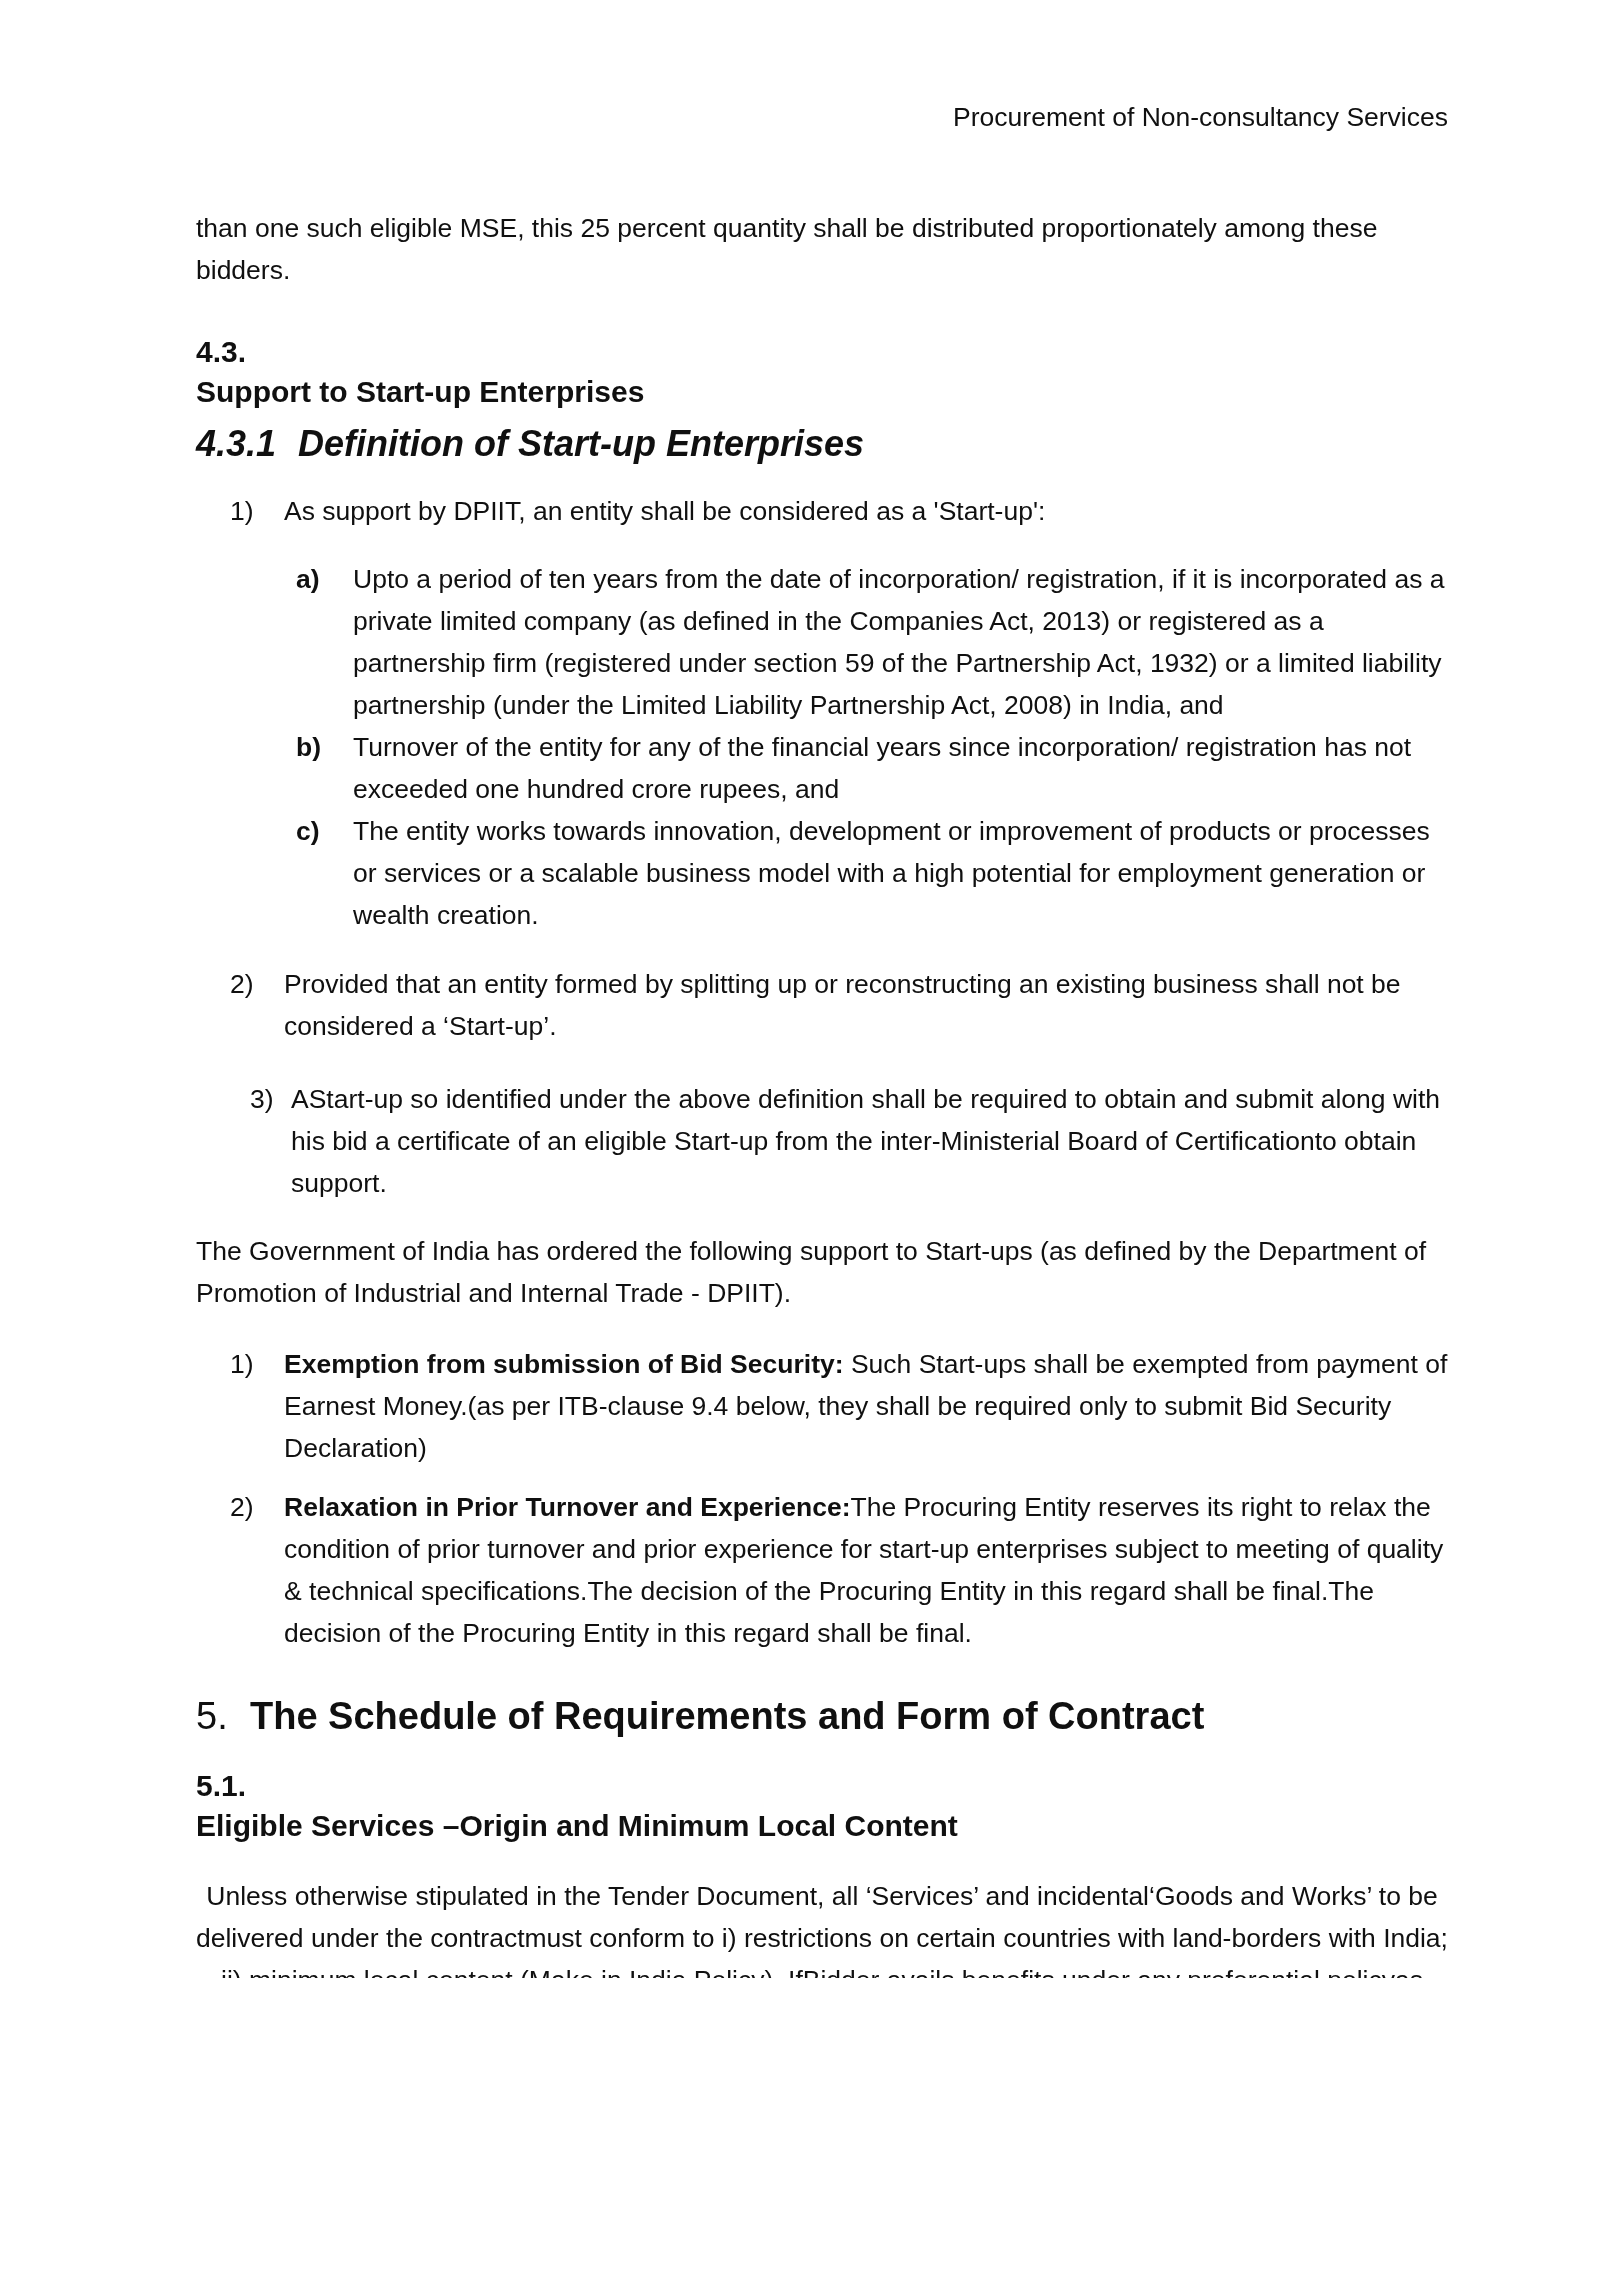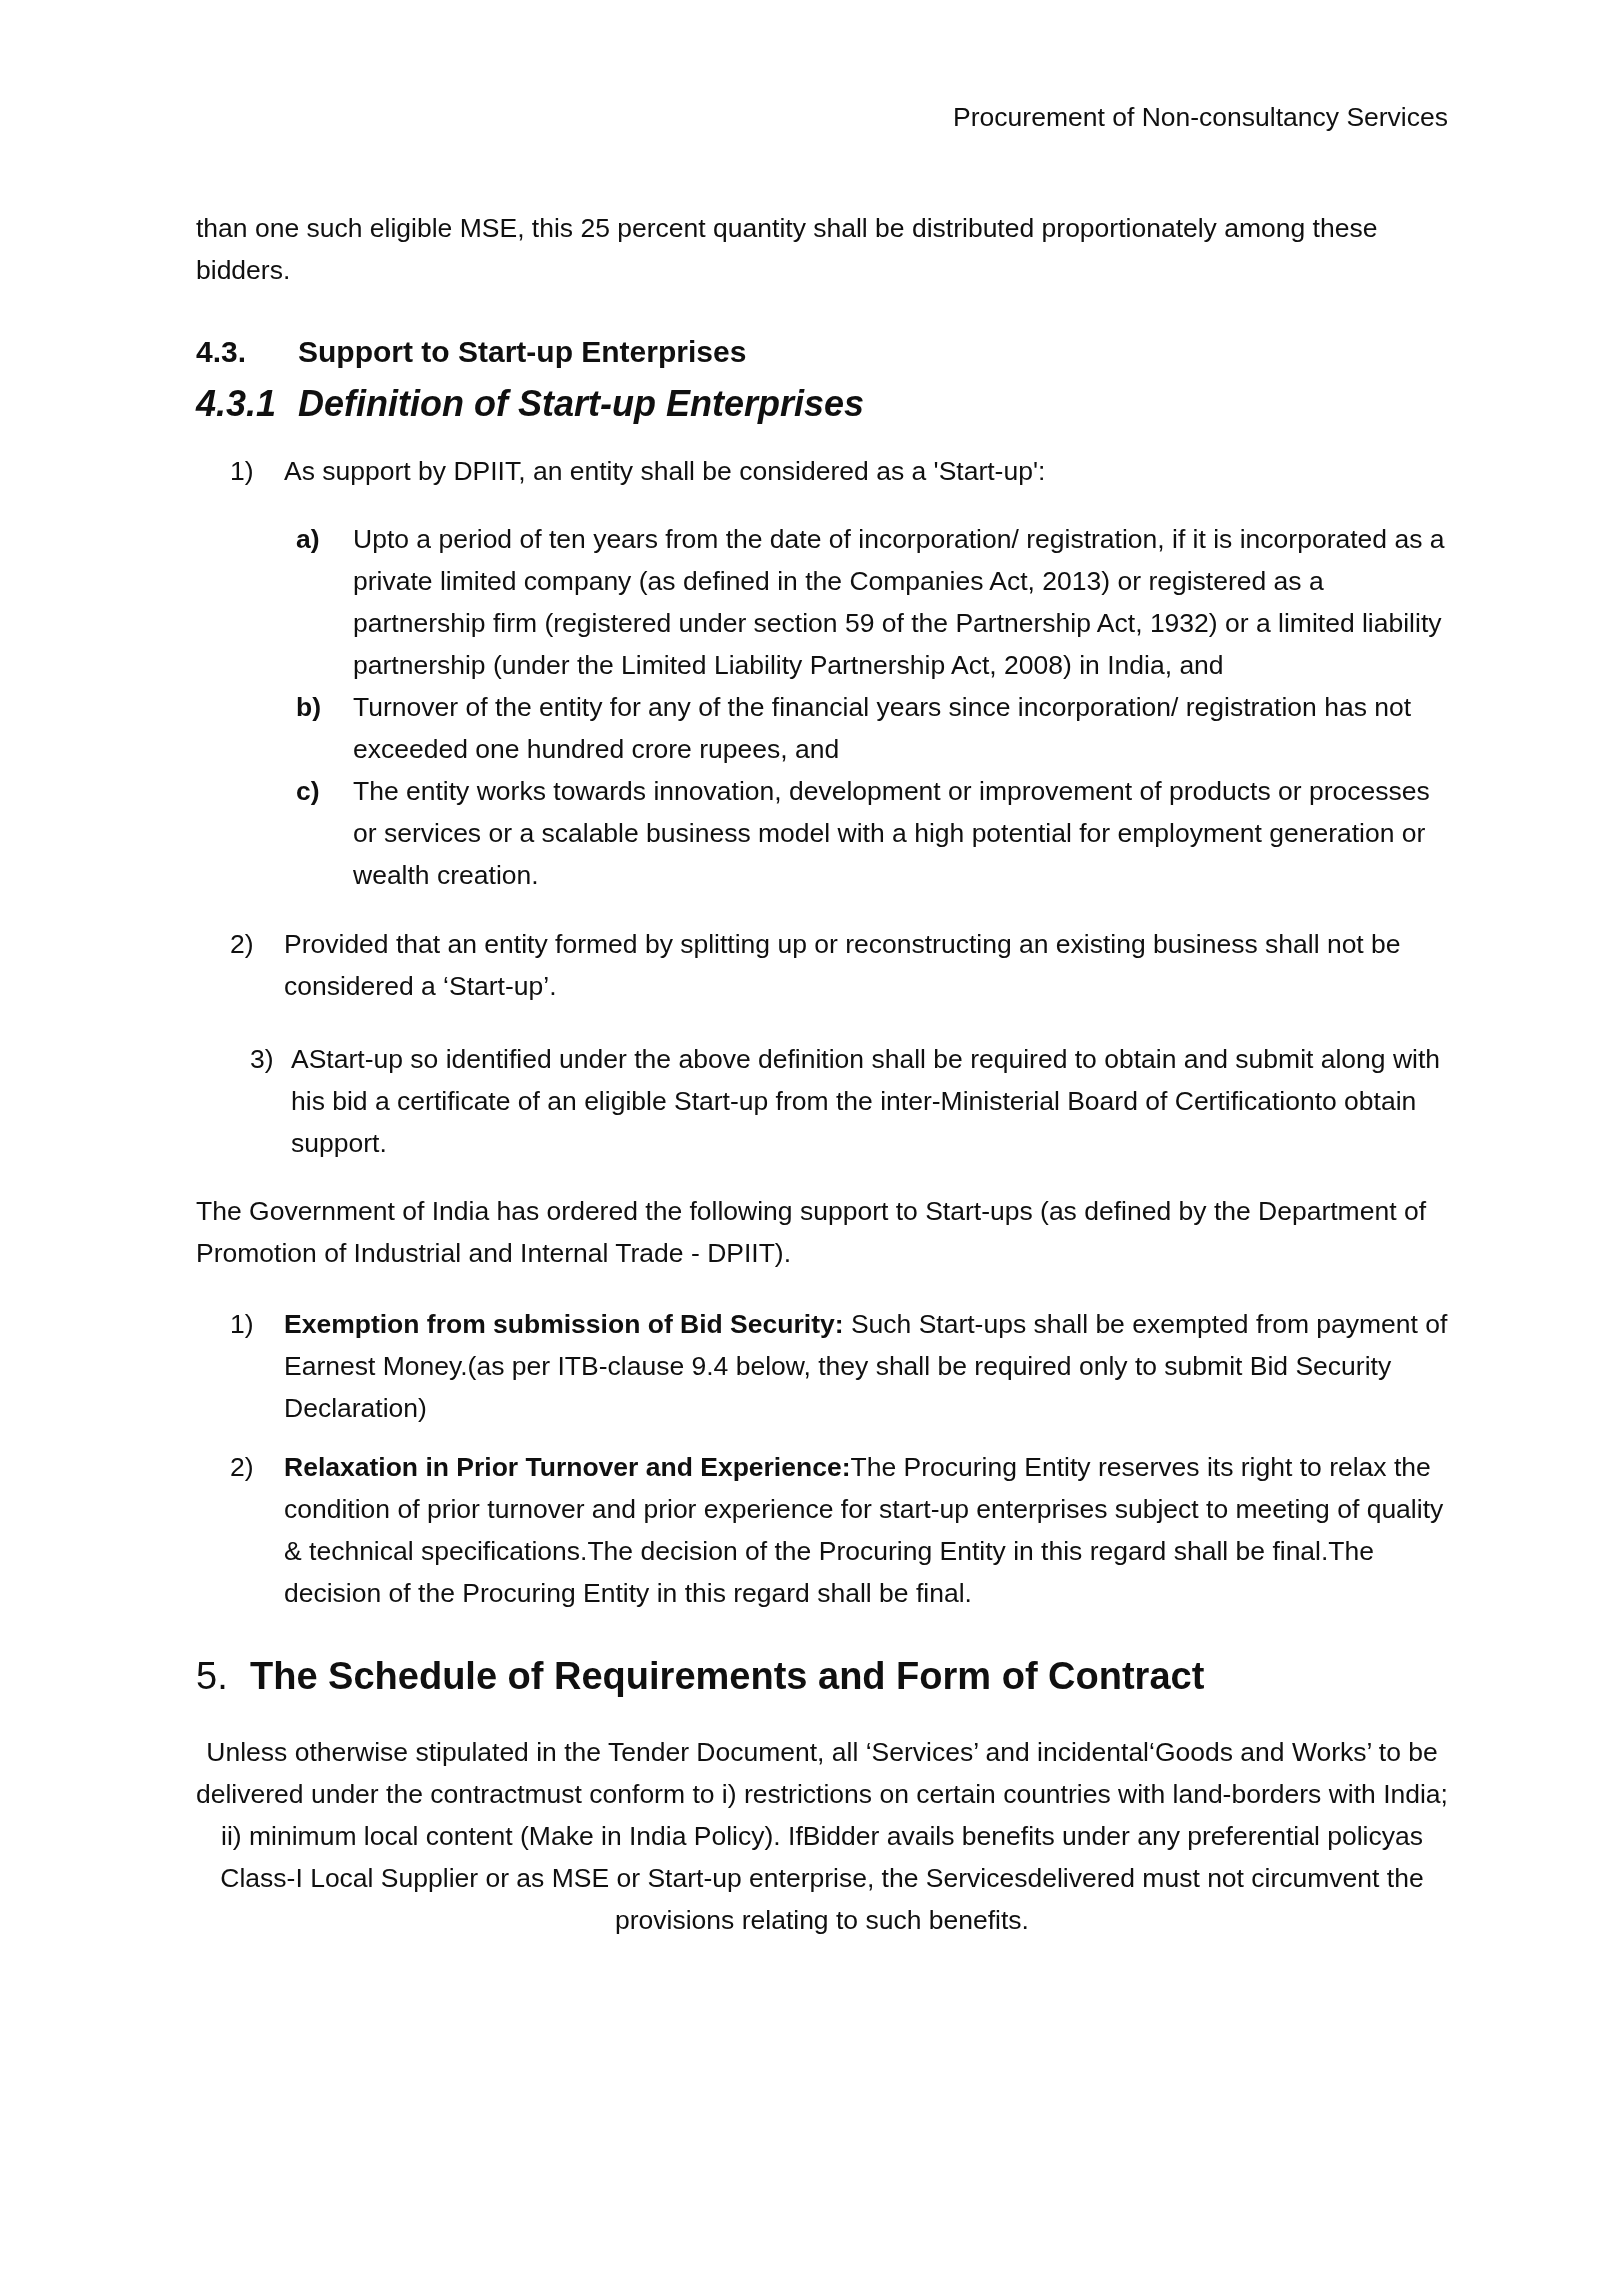--- a/index.html
+++ b/index.html
@@ -15,21 +15,21 @@
   .doc-header {
     margin-top:96px;
     text-align:right;
     font-size:26.5px; line-height:42px;
   }
   .para { font-size:26.5px; line-height:42px; }
   .p1 { margin-top:69px; }
   .p2 { margin-top:25.5px; }
   .p3 { margin-top:29px;text-align:center; }
 
-  .h-level2 { display:flex; font-weight:bold; font-size:30px; line-height:40px; margin-top:41px; }
+  .h-level2 { display:flex; font-weight:bold; font-size:30px; line-height:40px; margin-top:41px;flex-direction:column; }
   .h-level3 { display:flex; font-weight:bold; font-size:36px; line-height:38px; margin-top:13px;font-style:italic; }
   .h-level2 .h-num, .h-level3 .h-num { width:102px; flex:none; }
   .h-level1 { display:flex; font-size:38px; line-height:51px; margin-top:37px; }
   .h-level1 .h-num { width:54px; flex:none; font-weight:normal; }
   .h-level1 .h-title { font-weight:bold; }
   .h-5-1 { margin-top:23.5px; }
 
   .li { display:flex; font-size:26.5px; line-height:42px; }
   .li-l1 { padding-left:34px; margin-top:27.4px; }
   .li-l1 .marker { width:54px; flex:none; }
@@ -110,20 +110,24 @@
     <div class="li li-support">
       <span class="marker">2)</span>
       <div class="li-text"><span class="bold-run">Relaxation in Prior Turnover and Experience:</span><span>The Procuring Entity reserves its right to relax the condition of prior turnover and prior experience for start-up enterprises subject to meeting of quality &amp; technical specifications.The decision of the Procuring Entity in this regard shall be final.The decision of the Procuring Entity in this regard shall be final.</span></div>
     </div>
 
     <div class="h-level1">
       <span class="h-num">5.</span>
       <span class="h-title">The Schedule of Requirements and Form of Contract</span>
     </div>
 
+    <div class="h-level2 h-5-1">
+      <span class="h-num">5.1.</span>
+      <span class="h-title">Eligible Services –Origin and Minimum Local Content</span>
+    </div>
 
     <div class="para p3">Unless otherwise stipulated in the Tender Document, all ‘Services’ and incidental‘Goods and Works’ to be delivered under the contractmust conform to i) restrictions on certain countries with land-borders with India; ii) minimum local content (Make in India Policy). IfBidder avails benefits under any preferential policyas Class-I Local Supplier or as MSE or Start-up enterprise, the Servicesdelivered must not circumvent the provisions relating to such benefits.</div>
 
   </div>
 
   <div class="doc-footer">
     <span>Section II: Instructions To Bidders (ITB)</span>
     <span>[26]</span>
   </div>
 </div>

